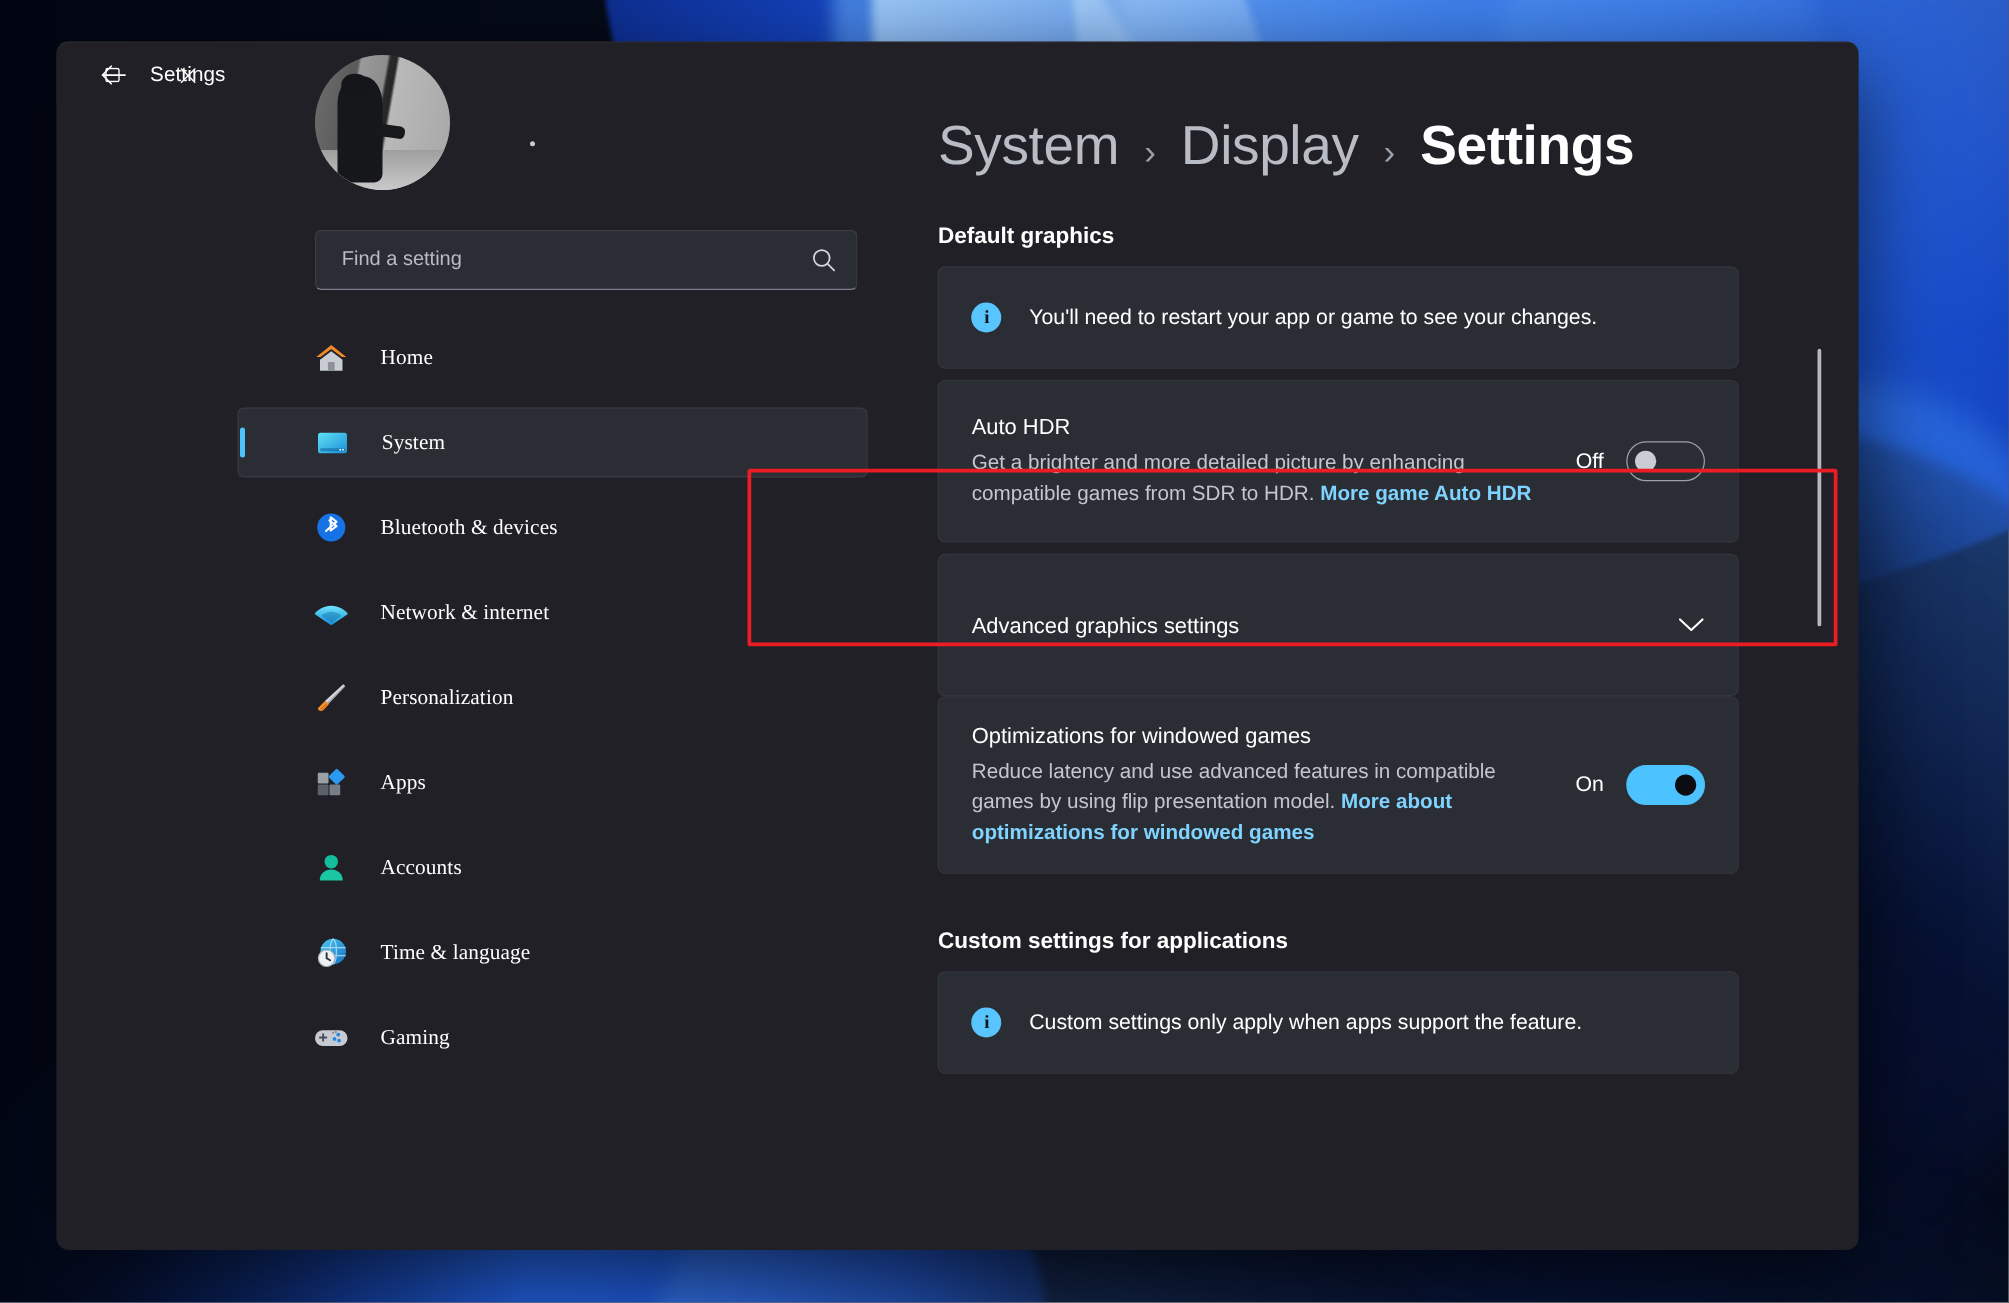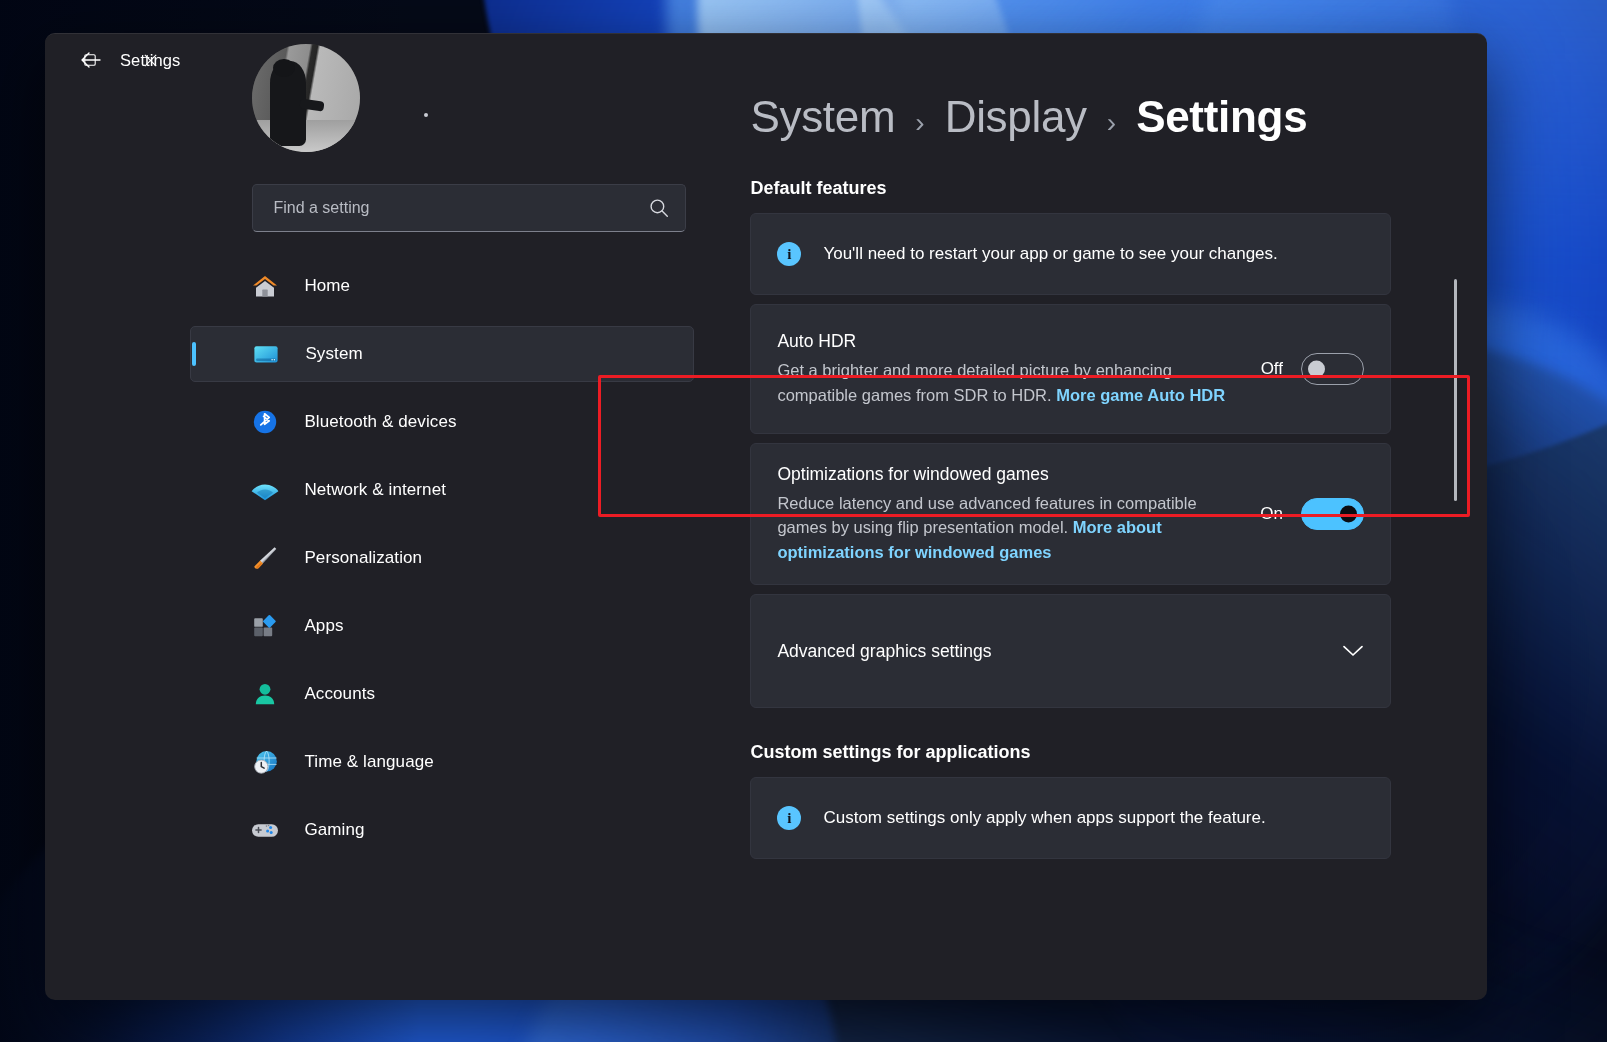--- a/index.html
+++ b/index.html
@@ -230,21 +230,21 @@
   #search-input {
     flex: 1;
     background: transparent;
     border: none; outline: none;
     color: #7dd3fc;
     font-size: 16px;
     font-family: "Liberation Sans", sans-serif;
   }
   #search-input::placeholder { color: #b9bcc4; }
 
-  #nav-list { padding: 26px 24px 0 10px; }
+  #nav-list { padding: 26px 24px 0 10px; font-family: Liberation Serif, serif; }
   .nav-item {
     position: relative;
     height: 56px;
     display: flex; align-items: center;
     padding-left: 60px;
     border-radius: 5px;
     cursor: pointer;
     margin-bottom: 12px;
   }
   .nav-item.selected {
@@ -631,21 +631,21 @@
         <div id="content-inner">
 
           <div id="breadcrumb">
             <span class="crumb">System</span>
             <span class="crumb-sep">›</span>
             <span class="crumb">Display</span>
             <span class="crumb-sep">›</span>
             <span class="crumb current">Settings</span>
           </div>
 
-          <div class="section-title">Default features</div>
+          <div class="section-title">Default graphics</div>
 
           <div class="card info">
             <span class="info-icon">i</span>
             <span class="info-text">You'll need to restart your app or game to see your changes.</span>
           </div>
 
           <div class="card setting-card">
             <div class="setting-left">
               <div class="setting-title">Auto HDR</div>
               <div class="setting-desc">
@@ -654,43 +654,43 @@
               </div>
             </div>
             <div class="setting-right">
               <span class="toggle-label">Off</span>
               <div class="toggle off">
                 <span class="knob"></span>
               </div>
             </div>
           </div>
 
+          <div class="card expander-card">
+            <span class="expander-title">Advanced graphics settings</span>
+            <svg width="22" height="14" viewBox="0 0 22 14" fill="none">
+              <path d="M2 2.6 L11 11 L20 2.6" stroke="#ffffff" stroke-width="1.7" stroke-linecap="round" stroke-linejoin="round"></path>
+            </svg>
+          </div>
+
           <div class="card setting-card">
             <div class="setting-left">
               <div class="setting-title">Optimizations for windowed games</div>
               <div class="setting-desc">
                 <span>Reduce latency and use advanced features in compatible games by using flip presentation model.</span>
                 <span class="setting-link">More about optimizations for windowed games</span>
               </div>
             </div>
             <div class="setting-right">
               <span class="toggle-label">On</span>
               <div class="toggle on">
                 <span class="knob"></span>
               </div>
             </div>
           </div>
 
-          <div class="card expander-card">
-            <span class="expander-title">Advanced graphics settings</span>
-            <svg width="22" height="14" viewBox="0 0 22 14" fill="none">
-              <path d="M2 2.6 L11 11 L20 2.6" stroke="#ffffff" stroke-width="1.7" stroke-linecap="round" stroke-linejoin="round"></path>
-            </svg>
-          </div>
-
           <div class="spacer-34"></div>
 
           <div class="section-title">Custom settings for applications</div>
 
           <div class="card info">
             <span class="info-icon">i</span>
             <span class="info-text">Custom settings only apply when apps support the feature.</span>
           </div>
 
         </div>

